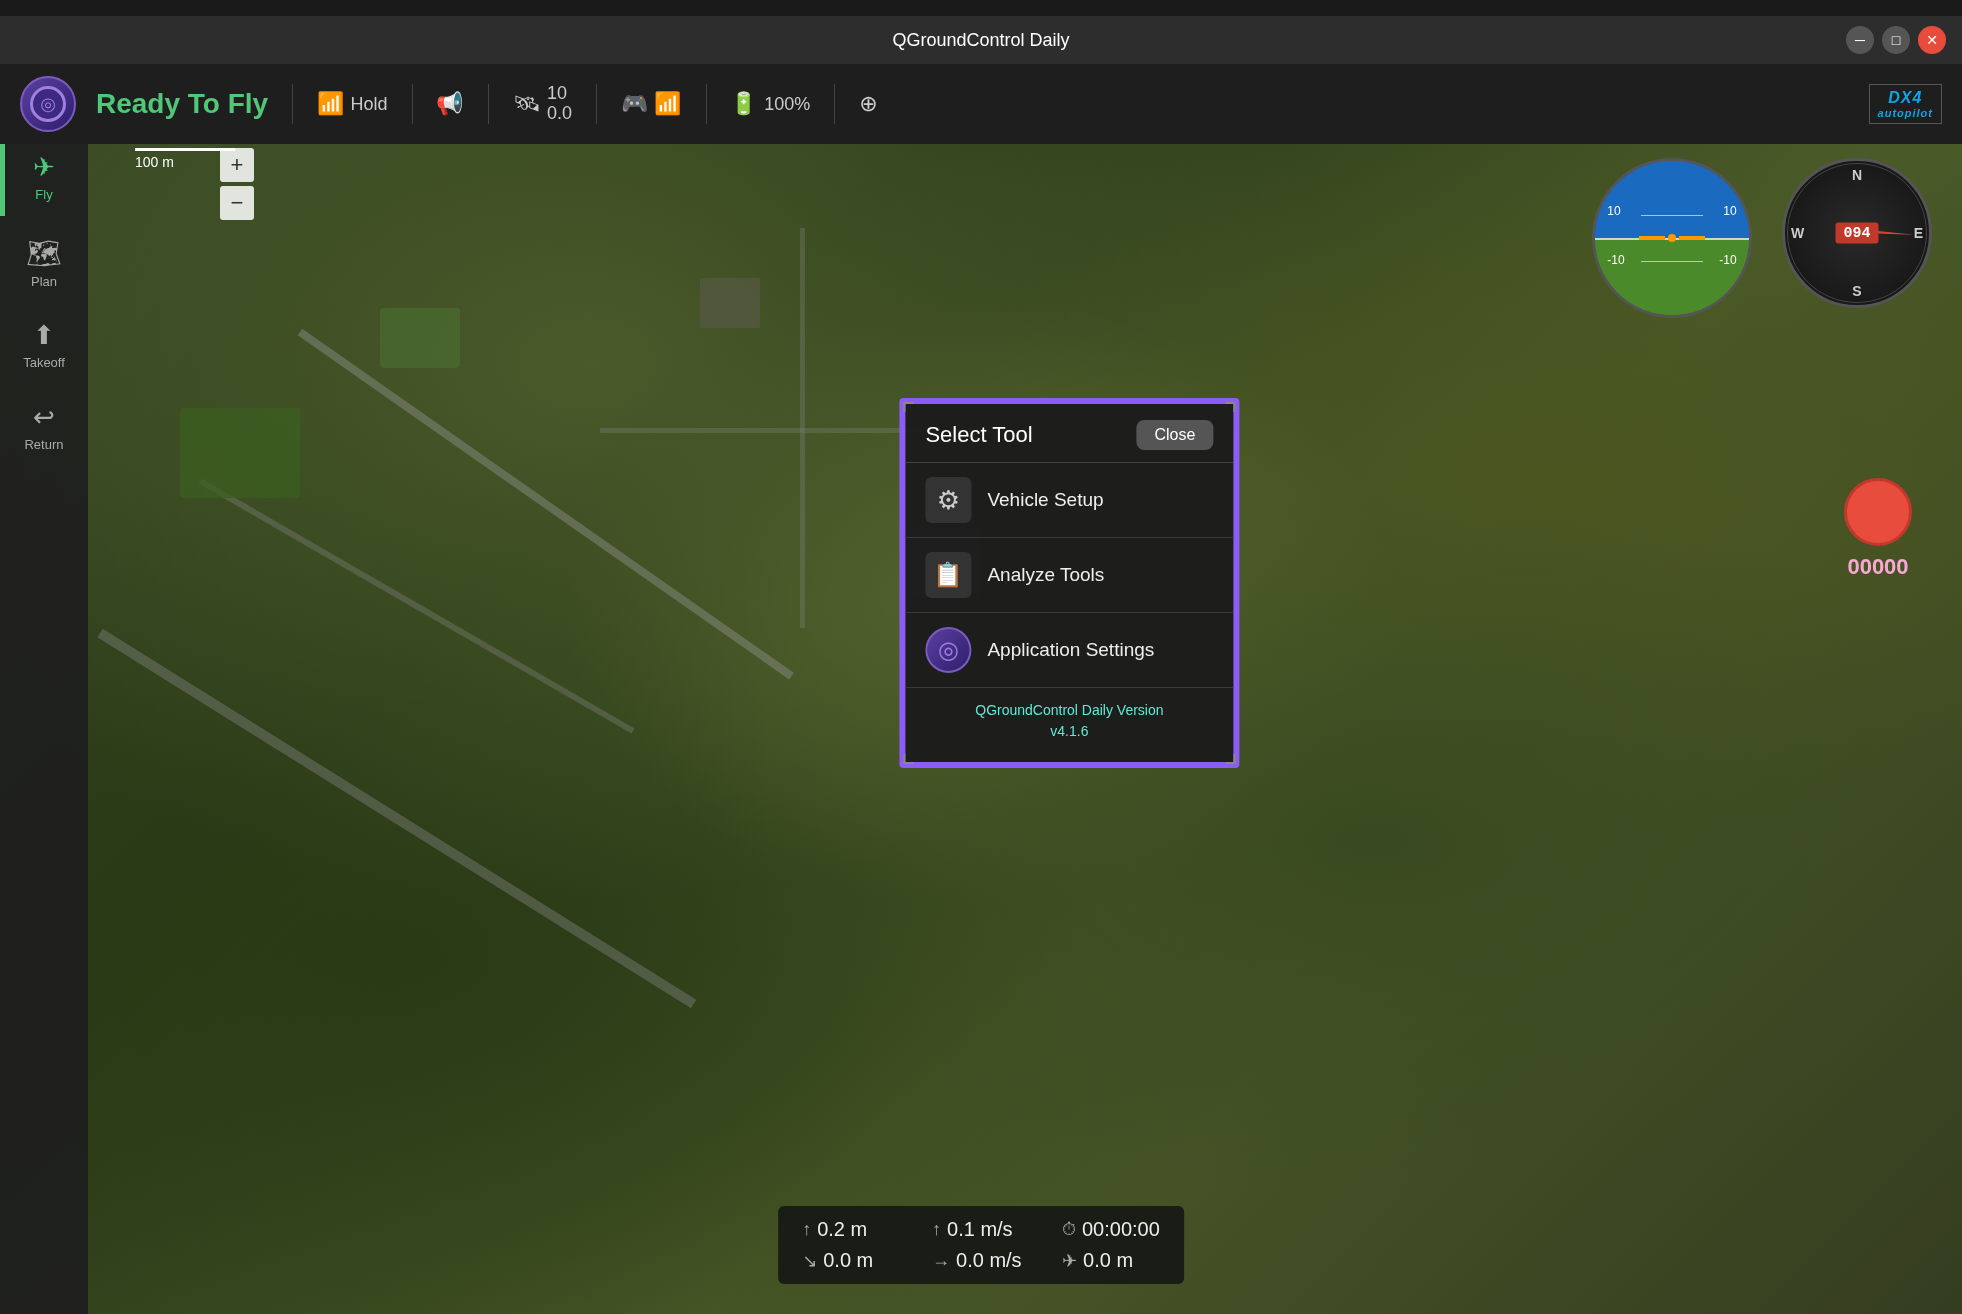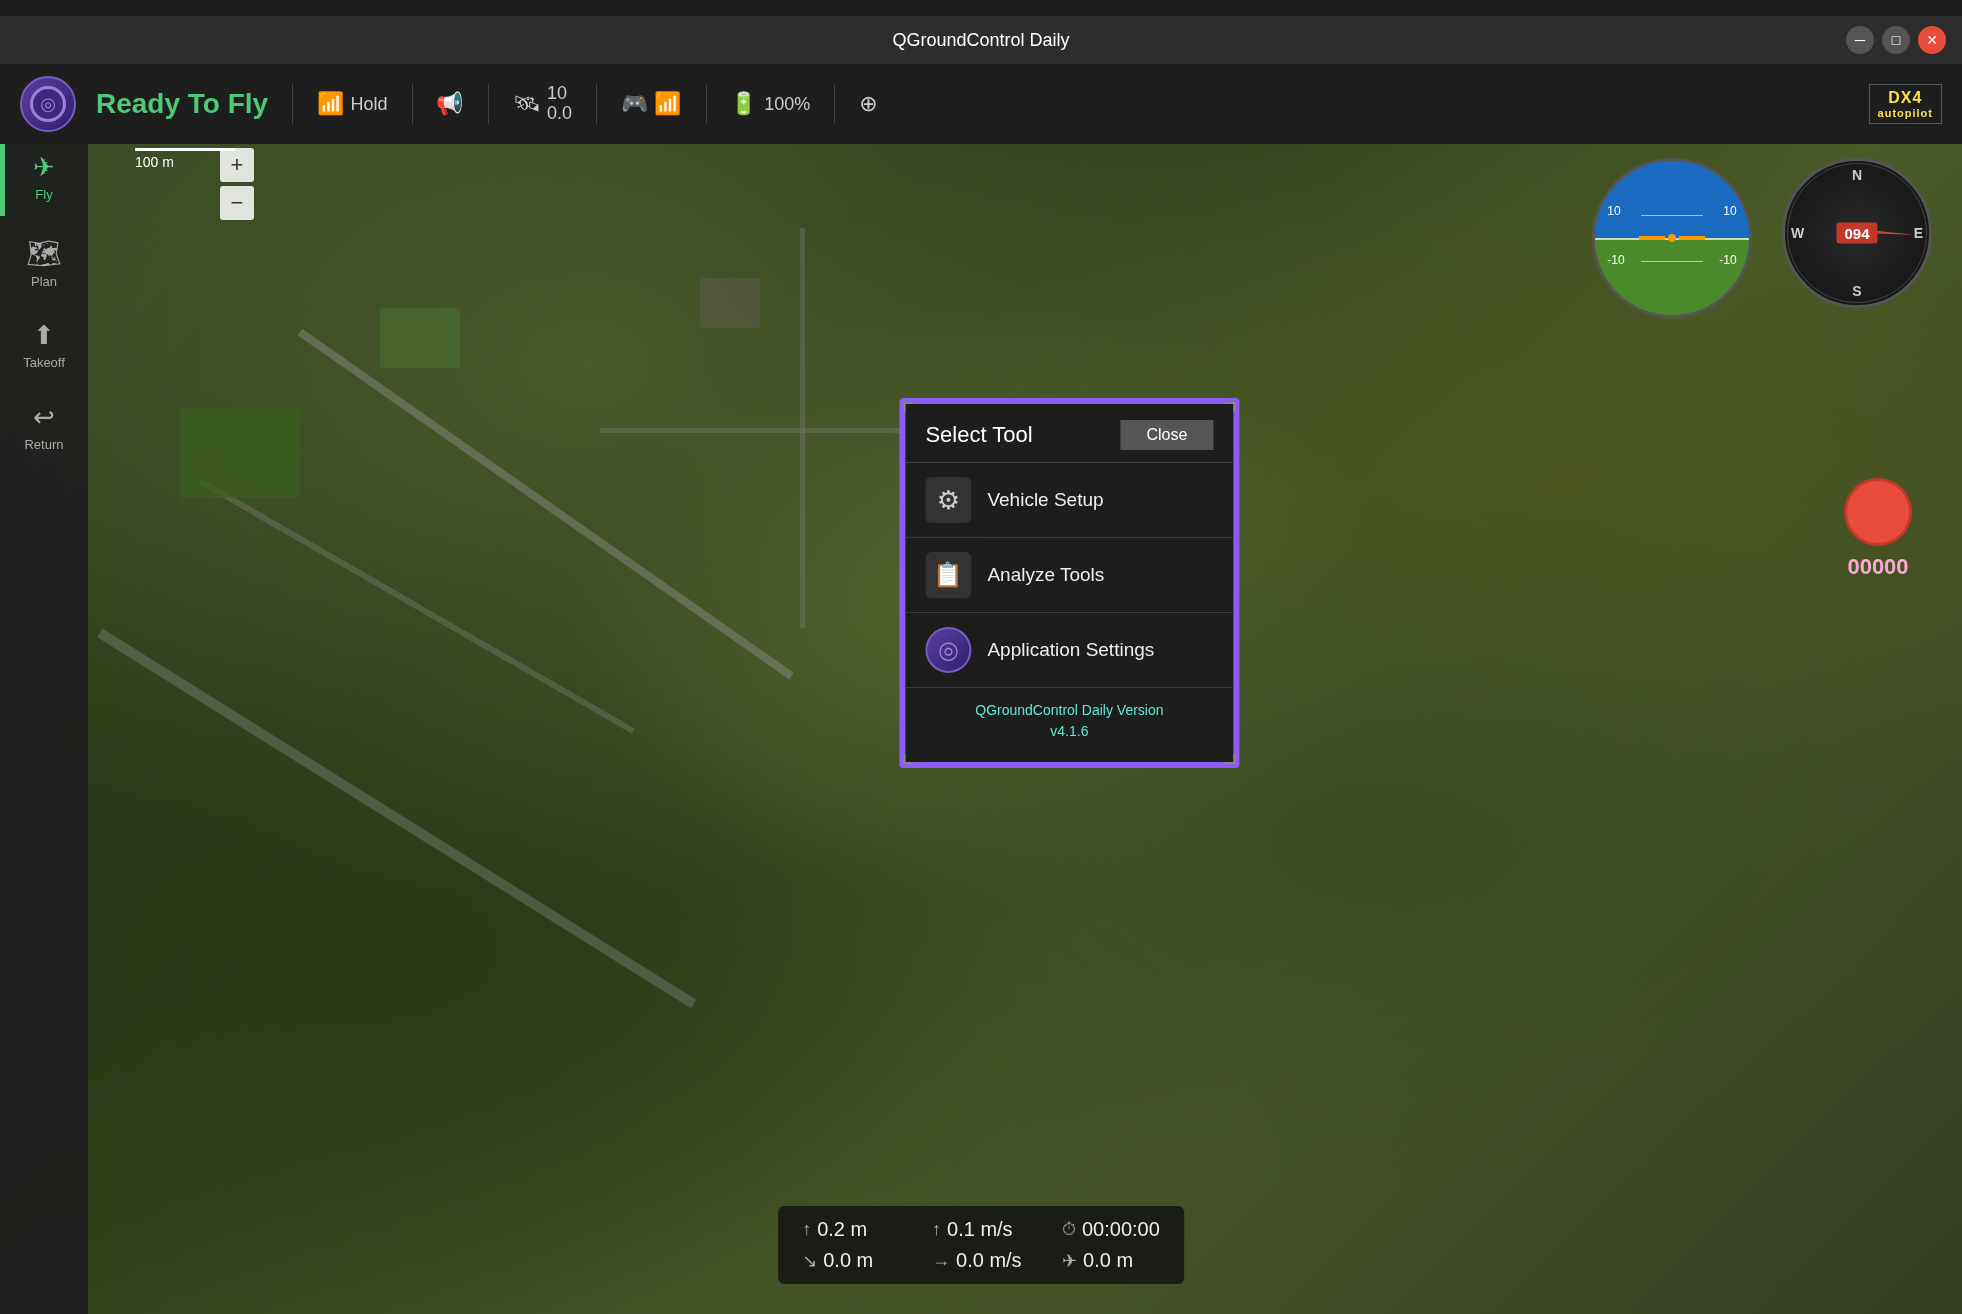--- a/index.html
+++ b/index.html
@@ -108,22 +108,23 @@
       font-size: 22px;
     }
     .battery-icon {
       font-size: 22px;
     }
     .crosshair-icon {
       font-size: 22px;
     }
     .px4-logo {
       margin-left: auto;
-      color: #fde047;
+      color: #0ea5e9;
       font-size: 20px;
+      font-style: italic;
       font-weight: bold;
       border: 1px solid #555;
       padding: 4px 8px;
       letter-spacing: 1px;
     }
 
     
     #map-area {
       position: absolute;
       top: 128px;
@@ -371,22 +372,22 @@
     }
     .modal-title {
       color: #fff;
       font-size: 22px;
       font-weight: 500;
     }
     .modal-close-btn {
       background: #555;
       color: white;
       border: none;
-      border-radius: 0;
-      padding: 6px 26px;
+      border-radius: 8px;
+      padding: 6px 18px;
       font-size: 16px;
       cursor: pointer;
     }
     .modal-menu-item {
       display: flex;
       align-items: center;
       gap: 16px;
       padding: 14px 20px;
       cursor: pointer;
       border-bottom: 1px solid #3a3a3a;
@@ -558,21 +559,21 @@
     <div class="compass-ring"></div>
     <span class="compass-label compass-n">N</span>
     <span class="compass-label compass-s">S</span>
     <span class="compass-label compass-w">W</span>
     <span class="compass-label compass-e">E</span>
 
     <div style="position:absolute;top:50%;left:50%;width:4px;height:55px;transform-origin:bottom center;transform:rotate(94deg) translateX(-50%);margin-top:-55px;">
       <div style="width:100%;height:100%;background:linear-gradient(to bottom,#e74c3c,#c0392b);clip-path:polygon(50% 0%,100% 100%,50% 75%,0% 100%);"></div>
     </div>
 
-    <div style="position:absolute;top:50%;left:50%;transform:translate(-50%,-50%);background:#c0392b;color:white;font-size:15px;font-weight:bold;padding:2px 8px;border-radius:3px;">094</div>
+    <div style="position:absolute;top:50%;left:50%;transform:translate(-50%,-50%);background:#c0392b;color:white;font-size:15px;font-weight:bold;padding:2px 8px;border-radius:3px;font-family:Liberation Mono, monospace;">094</div>
   </div>
 
   <div id="record-btn">
     <div class="record-circle"></div>
     <div class="record-count">00000</div>
   </div>
 
   <div id="status-bar">
     <div class="status-item">
       <span class="sym">↑</span>

